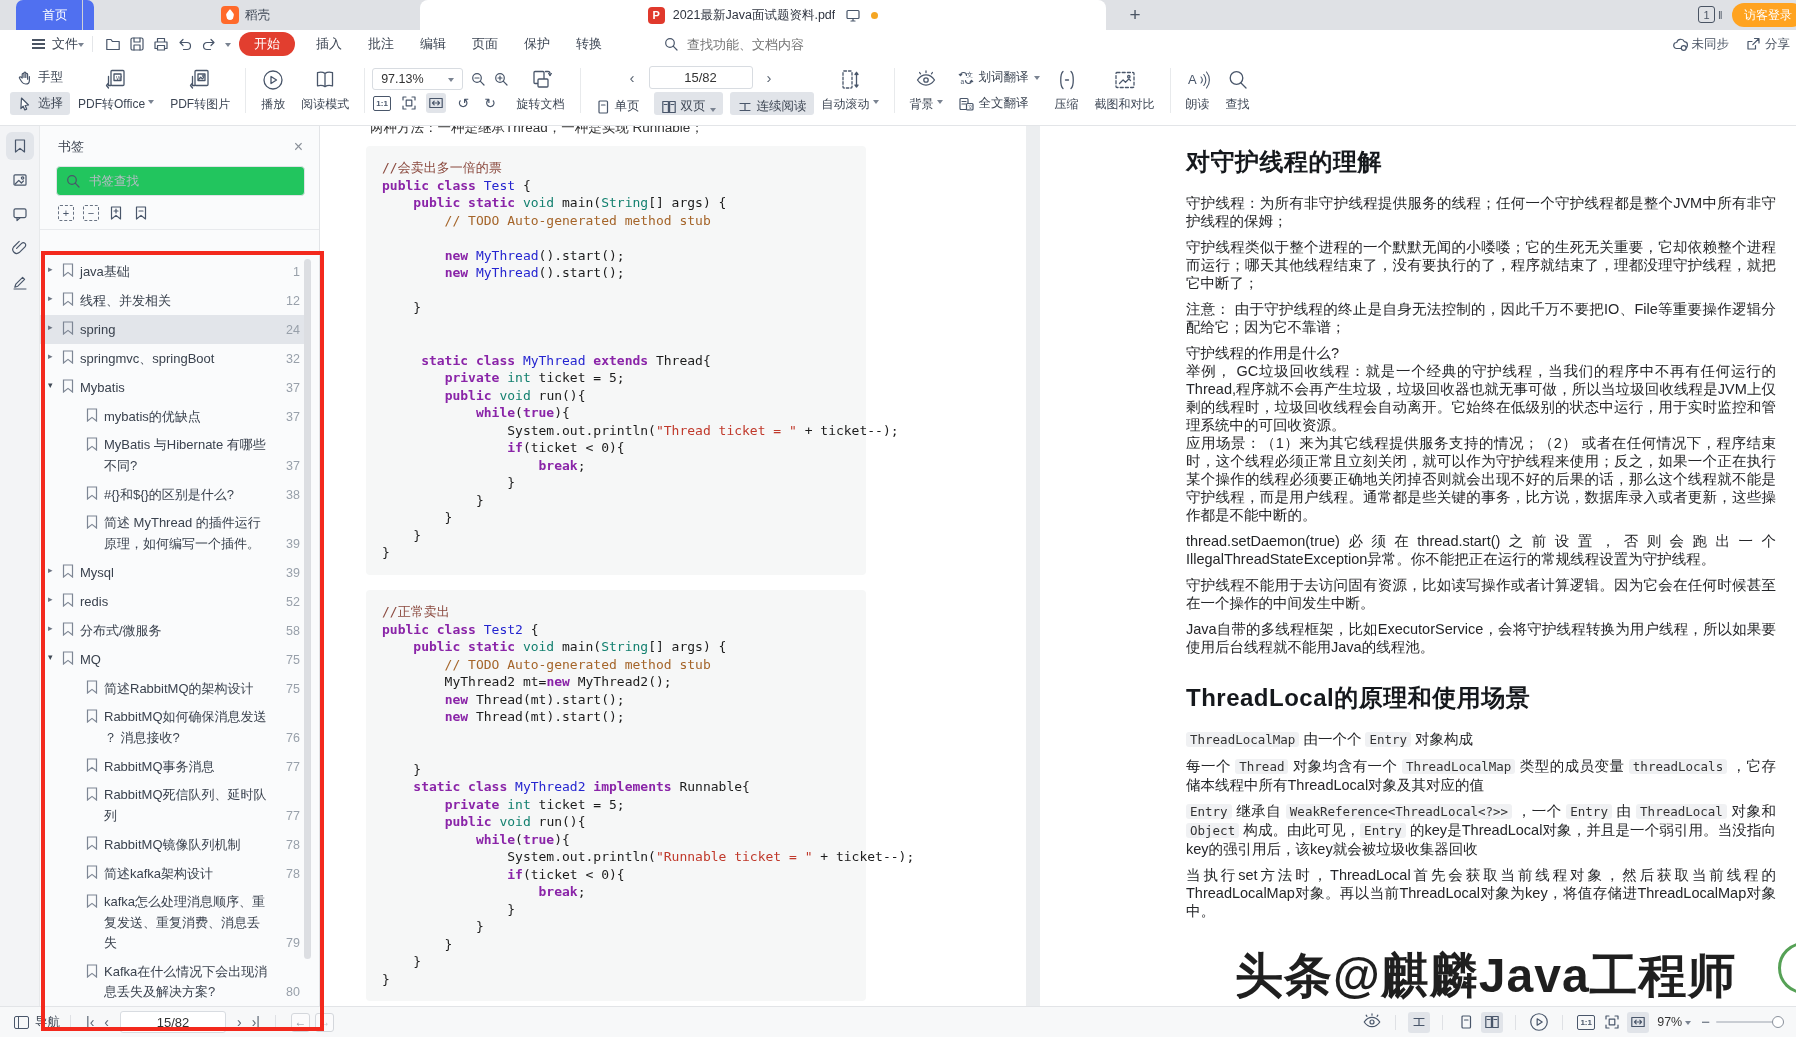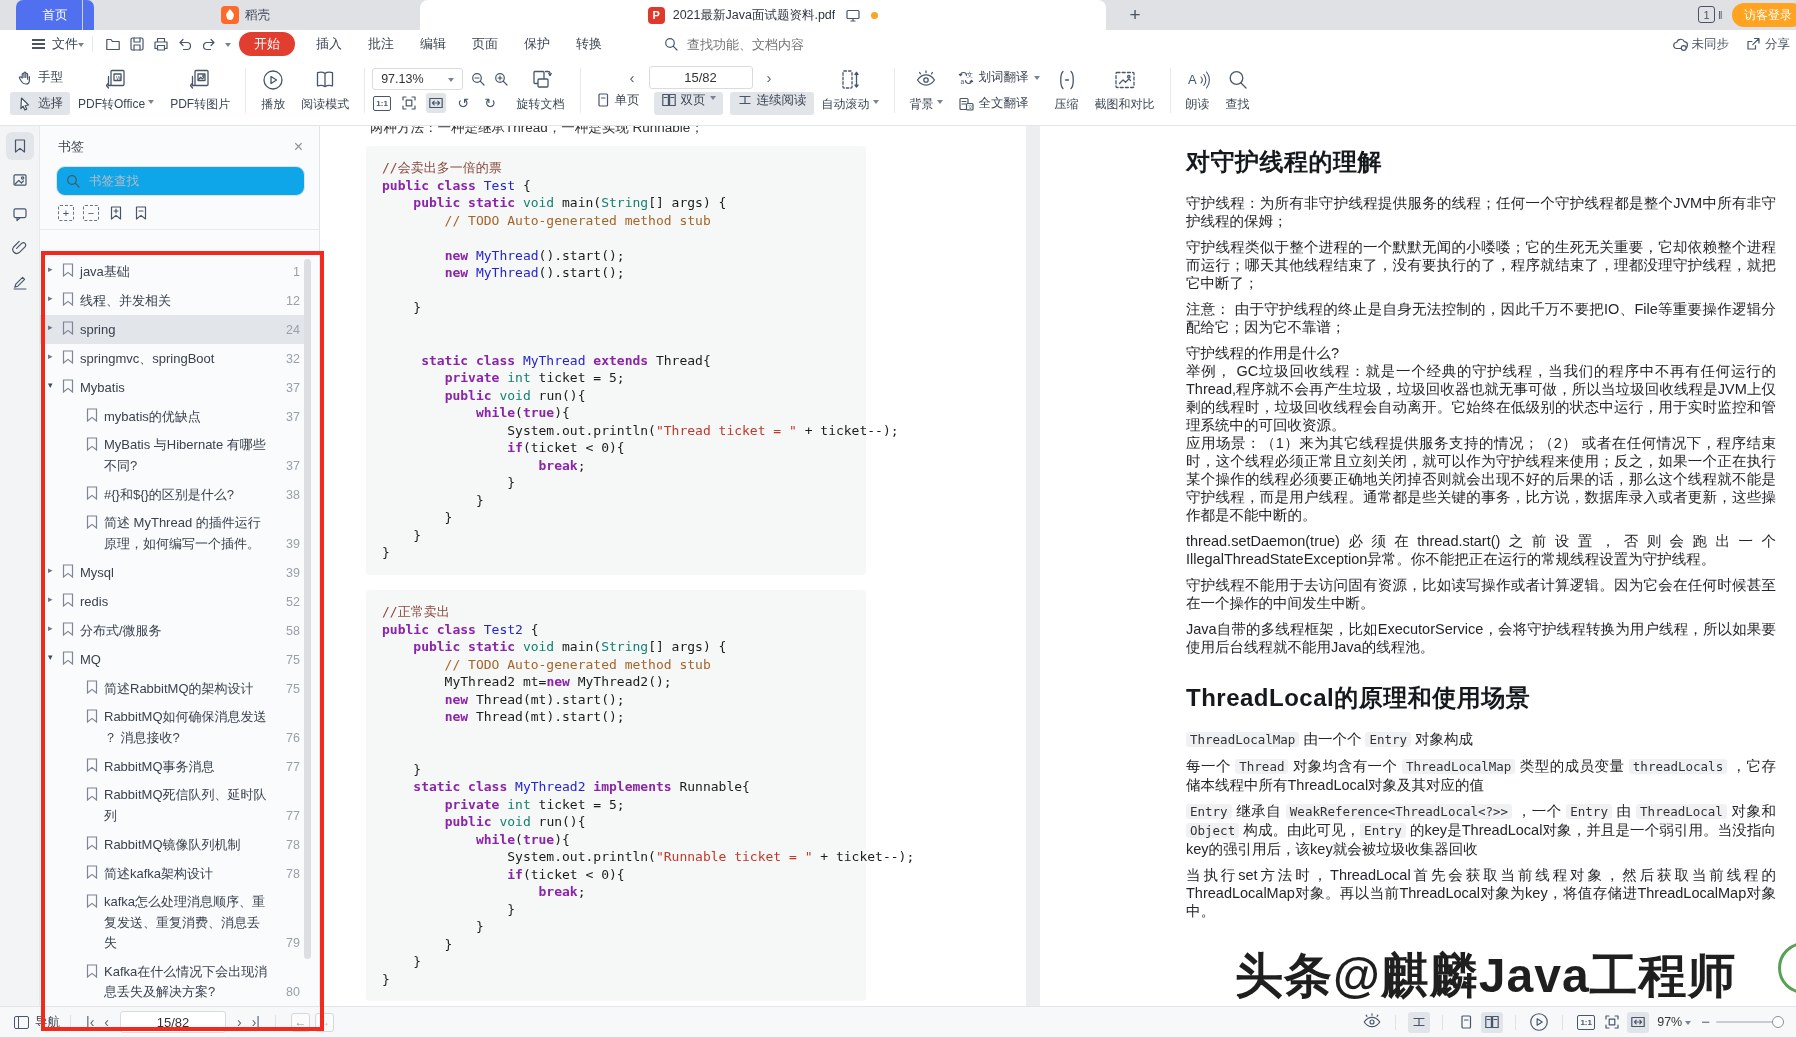--- a/index.html
+++ b/index.html
@@ -48,37 +48,37 @@
   .rb-big{display:flex;flex-direction:column;align-items:center;justify-content:center;gap:4px;padding:0 8px;
       font-size:12px;color:#3d4654;white-space:nowrap}
   .rb-big .lblrow{display:flex;gap:3px}
   .rb-div{width:1px;background:#e8eaec;margin:7px 7px}
   .zrow{display:flex;align-items:center;gap:7px}
   .zbox{display:flex;align-items:center;gap:24px;border:1px solid #d8dce1;border-radius:3px;height:22px;
       padding:0 8px;font-size:12.5px;color:#333}
   .pgnav{display:flex;align-items:center;gap:10px;justify-content:center}
   .pgbox{width:104px;height:23px;border:1px solid #d8dce1;border-radius:3px;text-align:center;font-size:13px;
       color:#333;background:#fff;font-family:inherit;outline:none}
-  .tglbtn{display:flex;align-items:flex-start;gap:4px;height:23px;padding:0 7px;border-radius:3px;font-size:12.5px;color:#3d4654}
+  .tglbtn{display:flex;align-items:flex-end;gap:4px;height:23px;padding:0 7px;border-radius:3px;font-size:12.5px;color:#3d4654}
   .sel{background:#e1e4e9}
   .navchev{font-size:15px;color:#5a6472;padding:0 4px}
   .ic{display:inline-flex;align-items:center;justify-content:center}
   .ic svg{display:block}
   .sqic{width:20px;height:20px;border-radius:3px;display:flex;align-items:center;justify-content:center}
   .oneone{width:18px;height:15px;border:1.3px solid #49566a;border-radius:2px;font-size:8px;color:#49566a;
       display:flex;align-items:center;justify-content:center;font-weight:bold}
   
   .leftstrip{position:absolute;left:0;top:126px;width:40px;height:880px;background:#f3f4f6;border-right:1px solid #e7e9eb}
   .strip-btn{width:28px;height:28px;margin:6px auto 0;border-radius:6px;display:flex;align-items:center;justify-content:center}
   .strip-btn.act{background:#e2e5ea}
   
   .sidebar{position:absolute;left:40px;top:126px;width:280px;height:880px;background:#fafbfc;border-right:1px solid #e2e4e7}
   .sb-head{display:flex;align-items:center;justify-content:space-between;padding:12px 16px 8px 18px;font-size:13px;color:#3e4552}
   .sb-close{font-size:16px;color:#8a9099;line-height:1}
-  .sb-search{margin:2px 14px 0 16px;height:30px;border:1px solid #dfe2e6;border-radius:9px;background:#0ea5e9;
+  .sb-search{margin:2px 14px 0 16px;height:30px;border:1px solid #dfe2e6;border-radius:4px;background:#22c55e;
       display:flex;align-items:center;padding:0 8px;gap:6px}
   .sb-search input{border:none;outline:none;font-size:12.5px;color:#3e4552;width:180px;background:transparent;font-family:inherit}
   .sb-search input::placeholder{color:#b6bcc4}
   .sb-tools{display:flex;align-items:center;gap:9px;margin:9px 0 8px 18px}
   .dashbox{width:16px;height:16px;border:1.2px dashed #6a7484;border-radius:2px;font-size:11px;color:#49566a;
       display:flex;align-items:center;justify-content:center;line-height:1}
   .sb-hr{height:1px;background:#e8eaed;margin:0 0 0 0}
   .bm-tree{position:absolute;left:0;top:127px;width:266px;height:752px;overflow:hidden;padding-top:4px}
   .bm-row{display:flex;align-items:flex-end;padding:4px 6px 4px 8px;min-height:29px;font-size:13px;color:#3a424e}
   .bm-row.selrow{background:#e2e5ea}

